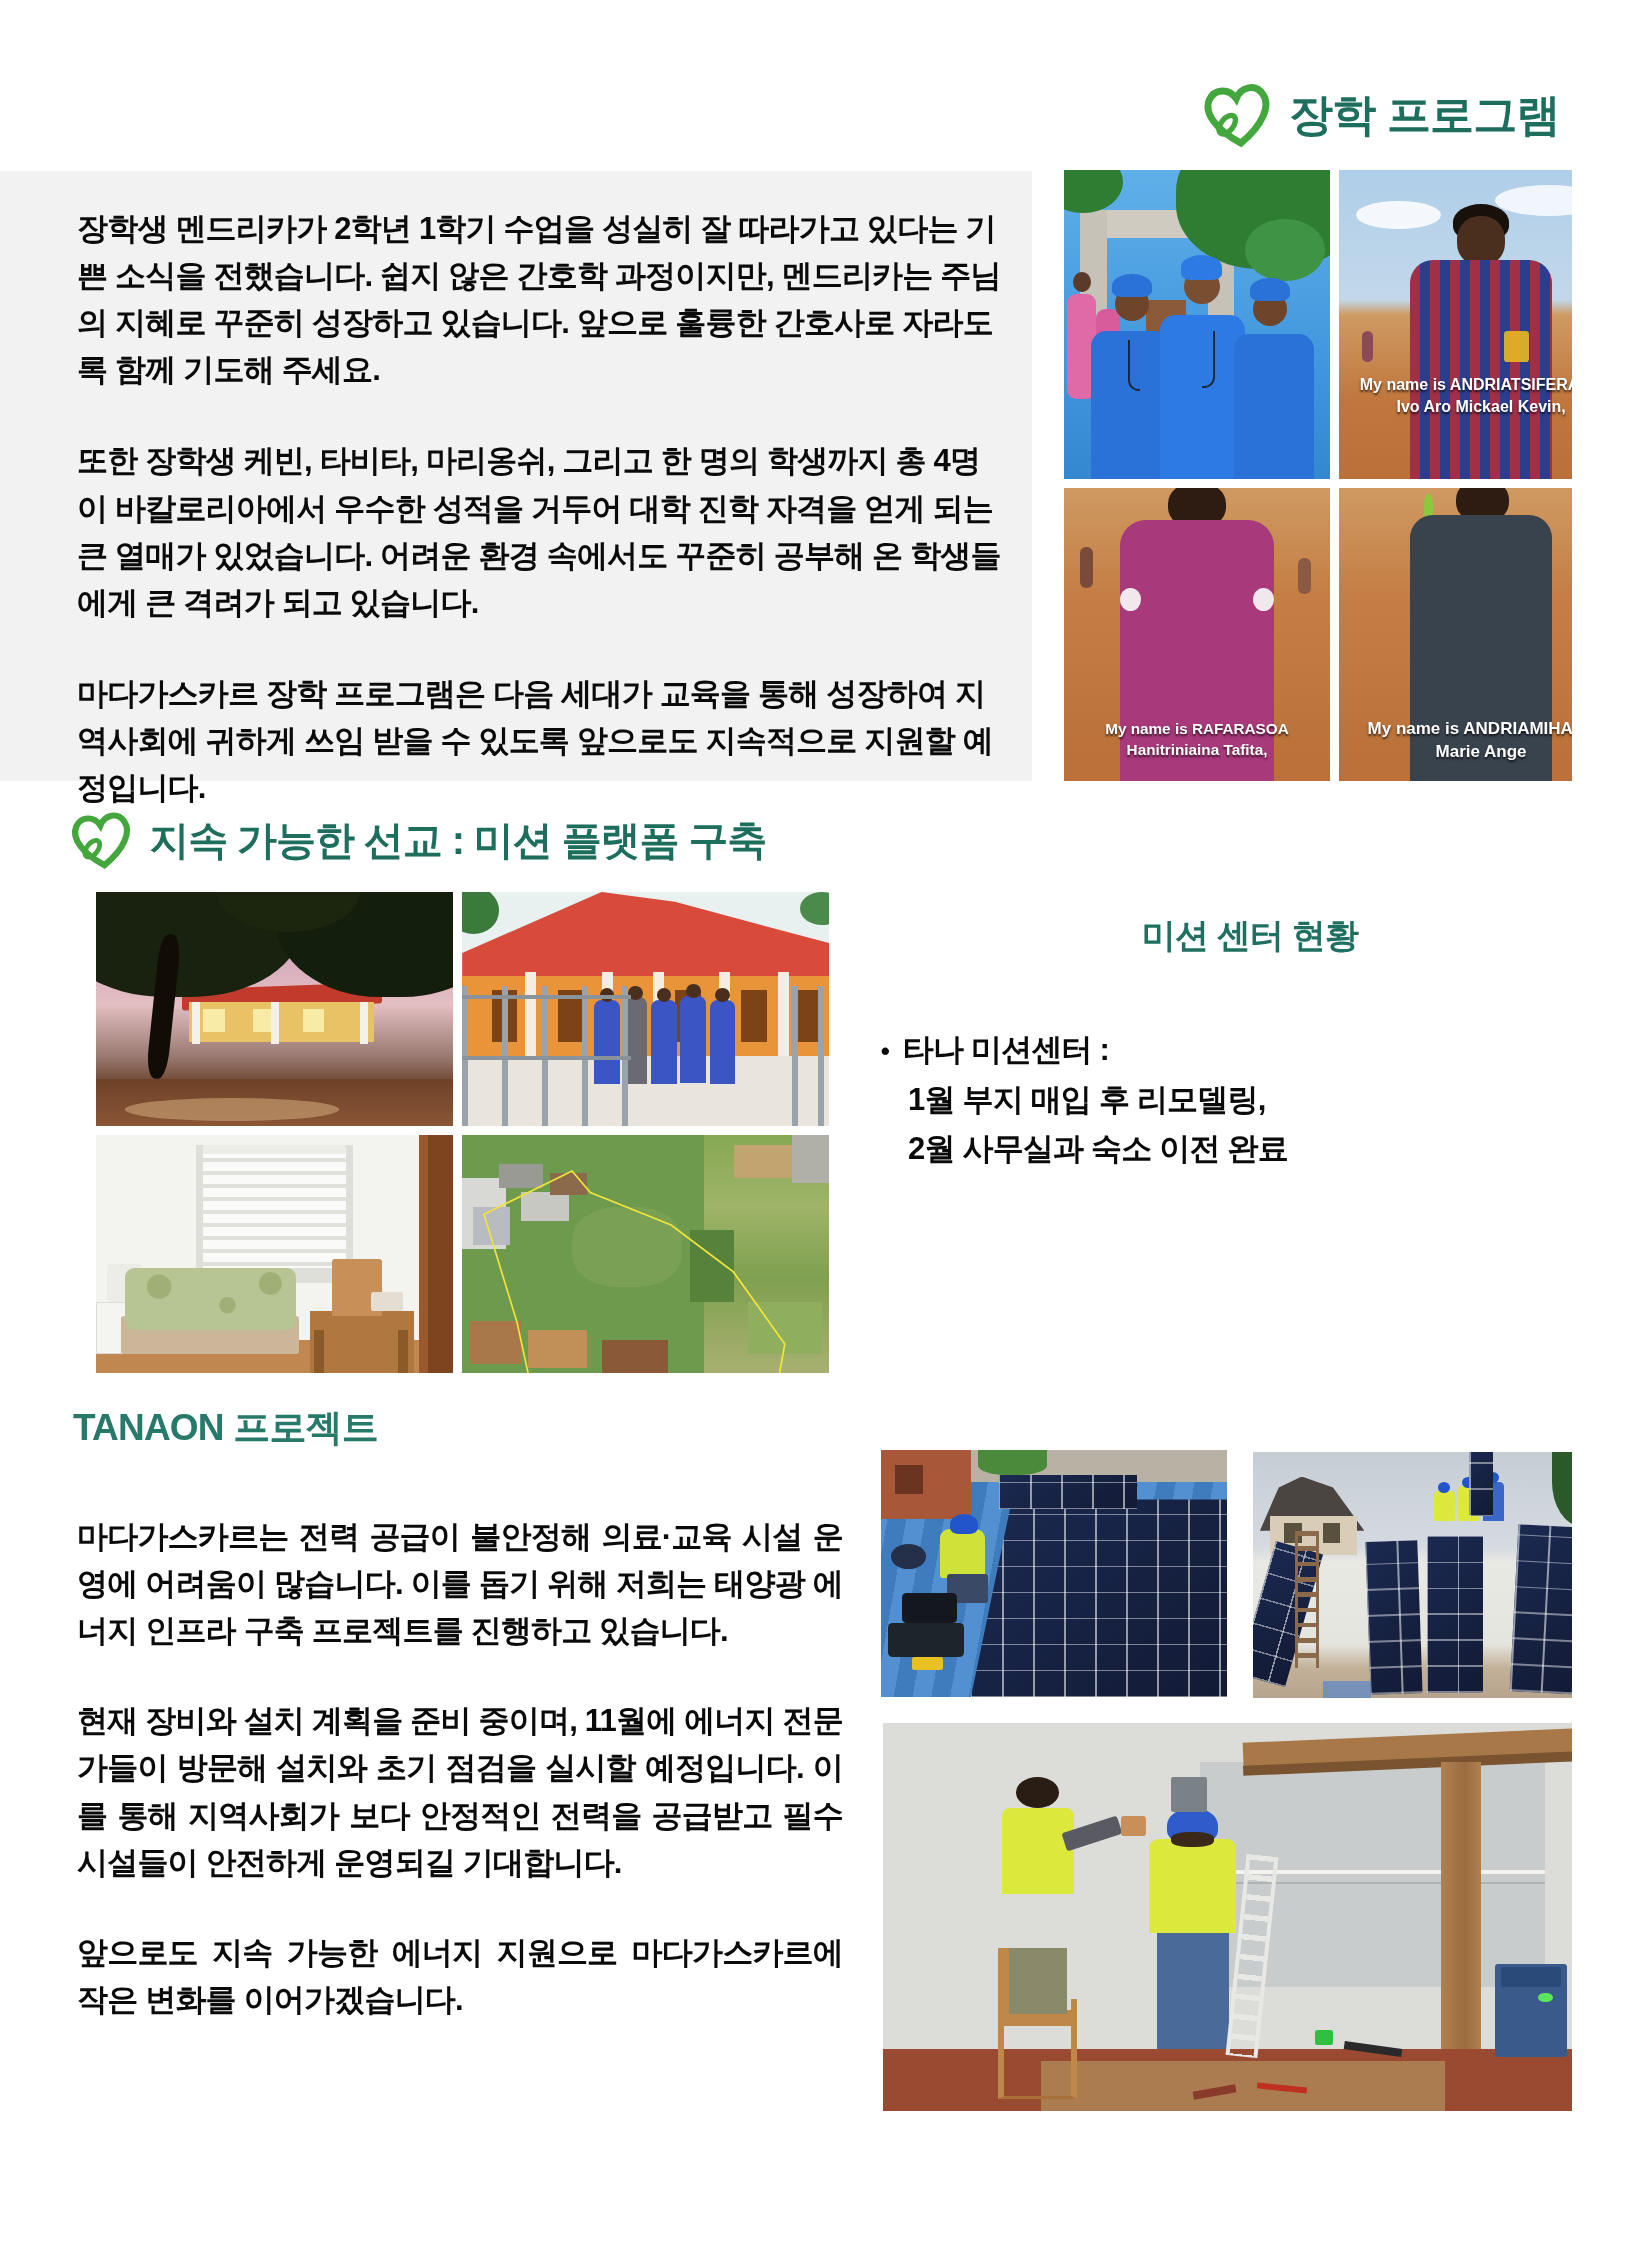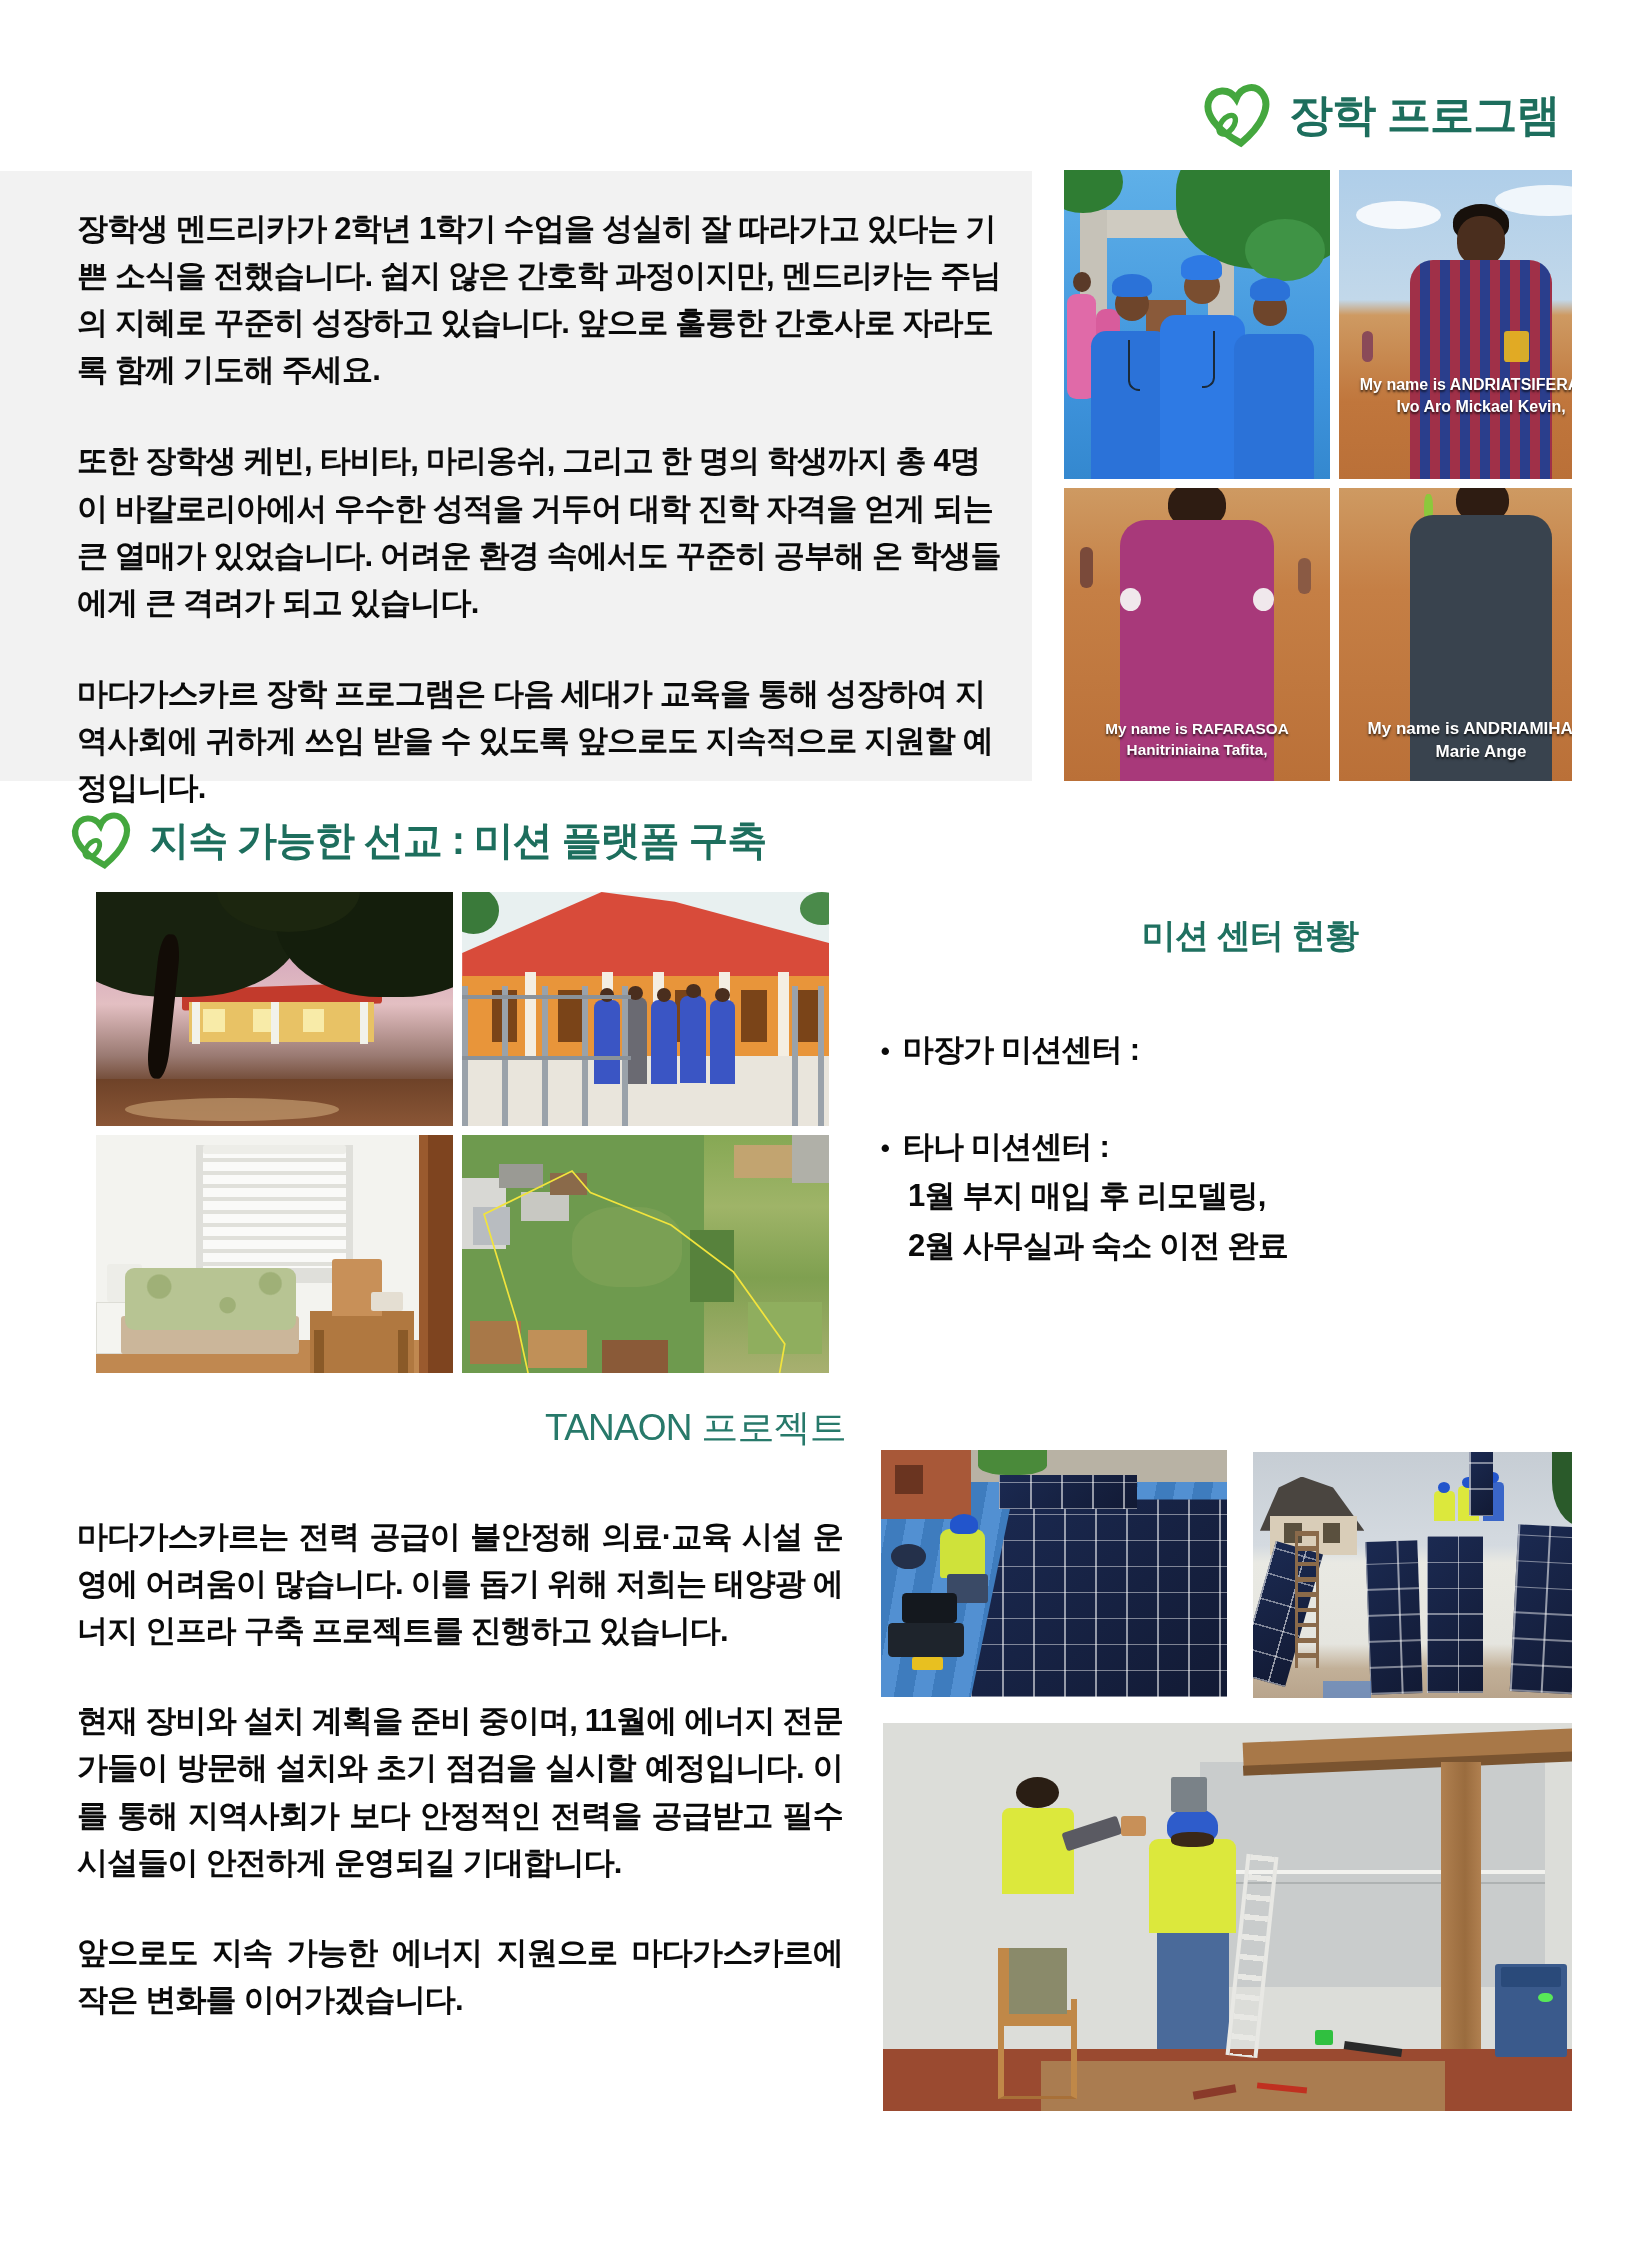--- a/index.html
+++ b/index.html
@@ -69,22 +69,22 @@
     text-align:center;font-size:34px;font-weight:800;letter-spacing:-0.8px;
     color:#1F7060;margin:0 0 66px 0;
   }
   .bullet{margin:0 0 47px 0;font-size:31px;font-weight:700;letter-spacing:-0.8px;line-height:1.6;}
   .b-line{display:flex;align-items:baseline;}
   .b-line::before{content:"•";margin:0 13.8px 0 7.7px;font-size:26px;}
   .b-detail{padding-left:35px;}
 
   
   .tanaon-title{
-    position:absolute;left:73px;top:1403px;width:773px;text-align:right;
-    color:#27796A;font-weight:400;letter-spacing:-0.8px;
+    position:absolute;left:73px;top:1403px;width:773px;text-align:left;
+    color:#27796A;font-weight:700;letter-spacing:-0.8px;
   }
   .tanaon-l1{font-size:37px;}
   .tanaon-l2{font-size:34px;margin-top:7.7px;}
   .tanaon-text{position:absolute;left:77px;top:1513px;width:766px;}
   .tanaon-text .body-par{text-align:justify;margin-bottom:43px;}
 
   
   .ph-solar1{position:absolute;left:881px;top:1450px;width:346px;height:247px;}
   .ph-solar2{position:absolute;left:1253px;top:1452px;width:348px;height:246px;}
   .ph-install{position:absolute;left:883px;top:1723px;width:720px;height:388px;}
@@ -290,21 +290,20 @@
       <div class="a" style="left:30%;top:30%;width:30%;height:34%;background:#7AA054;border-radius:40%;"></div>
       <svg class="a" viewBox="0 0 100 66" preserveAspectRatio="none" style="inset:0;width:100%;height:100%;">
         <polygon points="6,22 30,10 35,16 57,25 74,38 88,58 82,92 24,94 15,52" fill="none" stroke="#F2E43C" stroke-width="1.7" vector-effect="non-scaling-stroke"></polygon>
       </svg>
     </div>
   </div>
 
   <div class="mission-status">
     <h3 class="ms-title">미션 센터 현황</h3>
     <div class="bullet">
-      <div class="b-line">마장가 미션센터 :</div>
     </div>
     <div class="bullet">
       <div class="b-line">타나 미션센터 :</div>
       <div class="b-detail">1월 부지 매입 후 리모델링,</div>
       <div class="b-detail">2월 사무실과 숙소 이전 완료</div>
     </div>
   </div>
 
   <div class="tanaon-title">
     <div class="tanaon-l1">TANAON 프로젝트</div>

